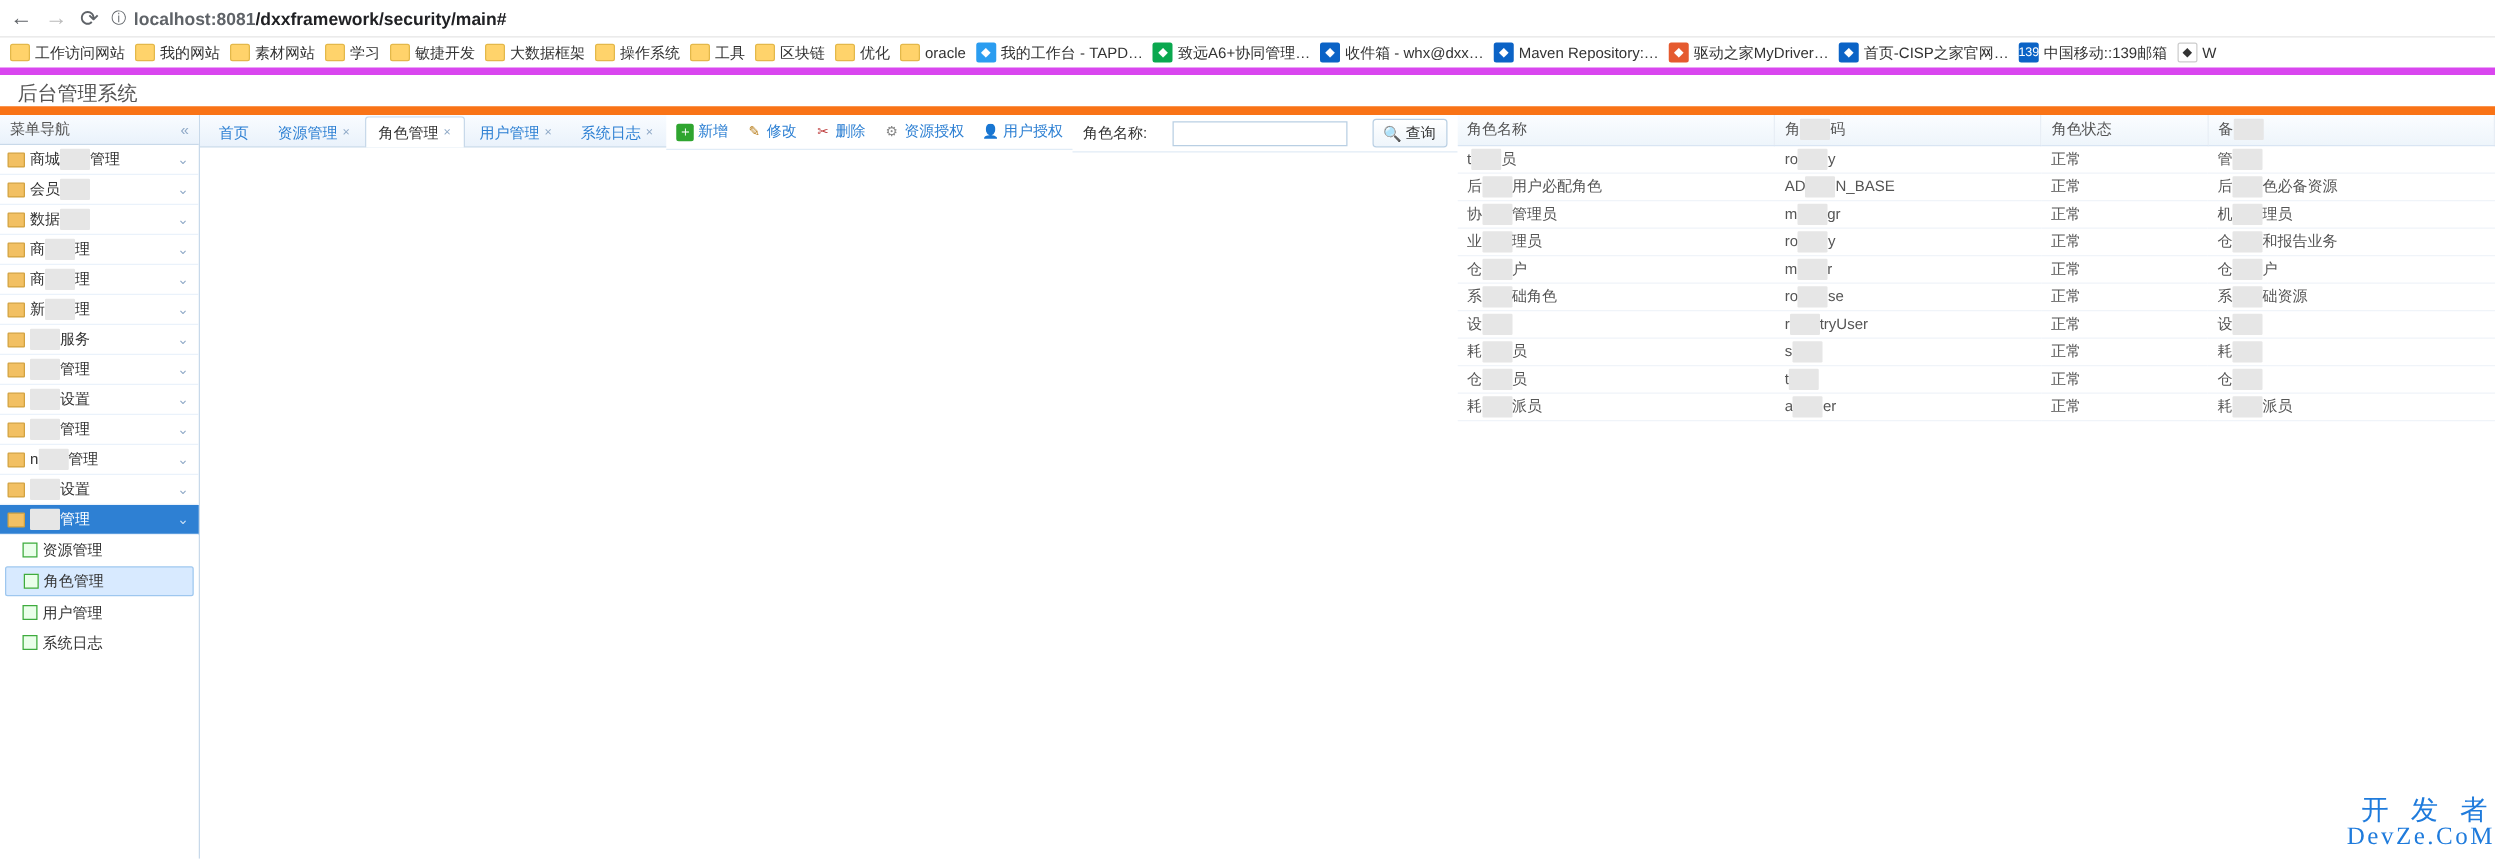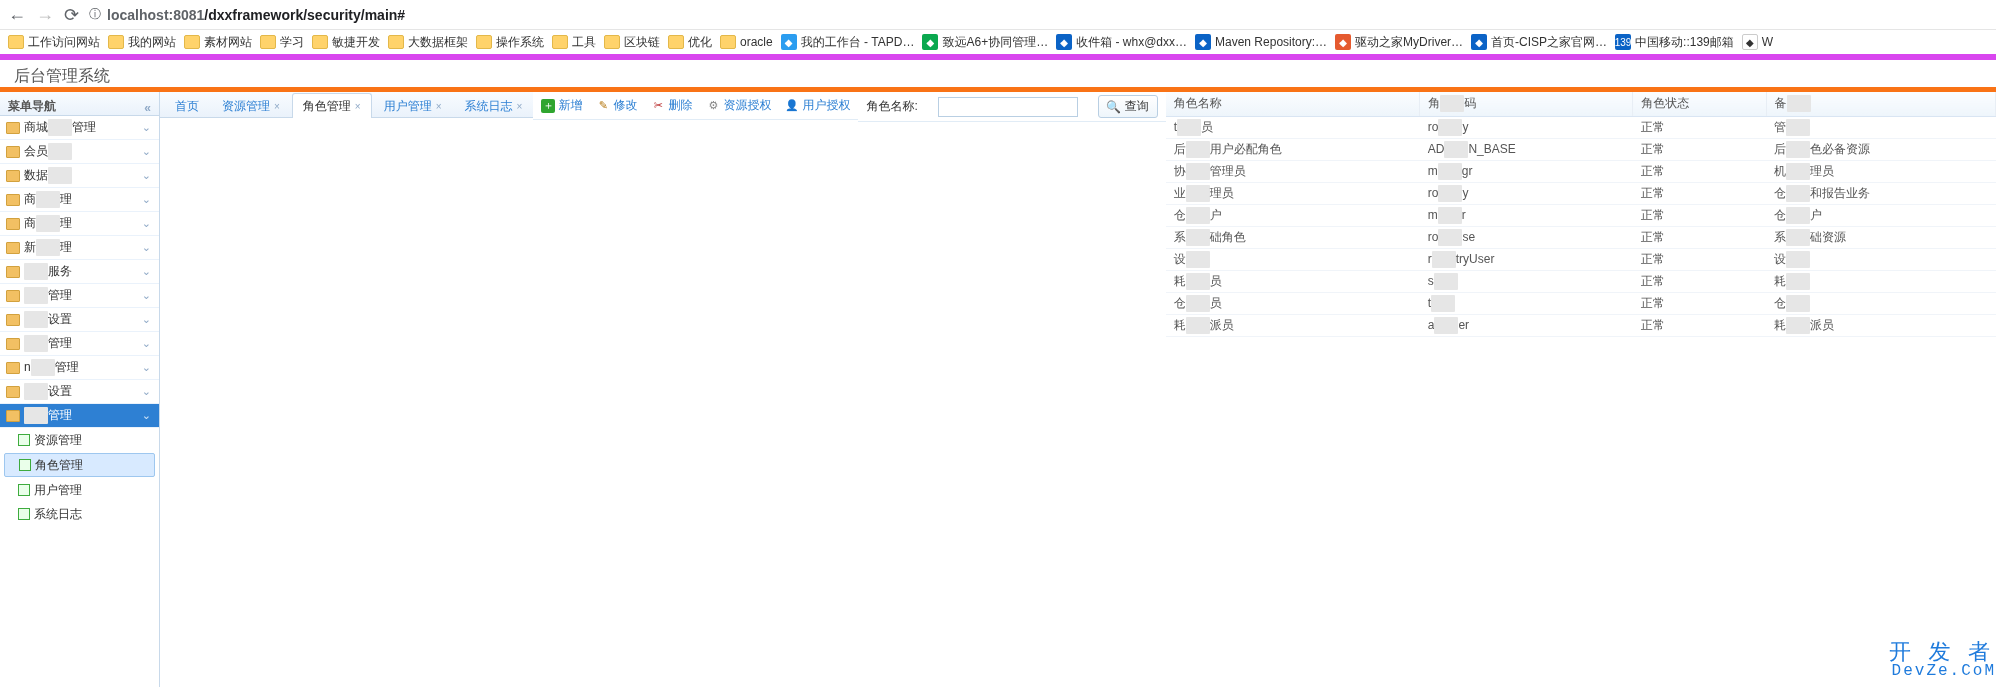--- a/index.html
+++ b/index.html
@@ -12,27 +12,27 @@
   .addr-box { display: flex; align-items: center; gap: 6px; color: #5f6368; }
   .addr-text { font-size: 14px; color: #202124; font-weight: bold; }
   .addr-text .host { color: #5f6368; }
 
   .bookmarks { display: flex; align-items: center; height: 30px; padding: 0 8px; gap: 8px; border-bottom: 6px solid #d946ef; overflow: hidden; white-space: nowrap; }
   .bm { display: inline-flex; align-items: center; gap: 4px; color: #333; cursor: pointer; }
   .bm .fld { width: 16px; height: 14px; background: #ffd36b; border: 1px solid #e3b84a; border-radius: 2px; }
   .bm .ico { width: 16px; height: 16px; display: inline-flex; align-items: center; justify-content: center; font-size: 10px; color: #fff; border-radius: 2px; }
   .bm .c1{background:#2b9df0;} .bm .c2{background:#0aa84f;} .bm .c3{background:#0b63c6;} .bm .c4{background:#e55a2f;} .bm .c5{background:#0b63c6;} .bm .c6{background:#fff;border:1px solid #ccc;color:#333;}
 
-  .header { height: 32px; line-height: 32px; padding-left: 14px; font-size: 16px; color: #555; border-bottom: 5px solid #f97316; }
+  .header { height: 32px; line-height: 32px; padding-left: 14px; font-size: 16px; color: #555; border-bottom: 7px solid #f97316; }
 
   .main { display: flex; height: calc(687px - 30px - 30px - 32px); }
 
   
   .sidebar { width: 160px; border-right: 1px solid #c8d9ea; background: #fff; position: relative; }
-  .side-title { display:flex; align-items:flex-end; justify-content:space-between; height:24px; padding:0 8px; background:linear-gradient(#f9fcff,#eaf2fb); border-bottom:1px solid #c8d9ea; color:#555;font-weight:bold; }
+  .side-title { display:flex; align-items:center; justify-content:space-between; height:24px; padding:0 8px; background:linear-gradient(#f9fcff,#eaf2fb); border-bottom:1px solid #c8d9ea; color:#555; }
   .collapse-btn { font-size: 12px; color:#8fa9c7; cursor:pointer; }
   .tree-item { display:flex; align-items:center; justify-content:space-between; height:24px; padding:0 8px 0 6px; border-bottom:1px solid #eaf2fb; cursor:pointer; }
   .tree-item .lbl { display:flex; align-items:center; gap:4px; }
   .fld2 { width:14px; height:12px; background:#f2c063; border:1px solid #d2a13e; border-radius:1px; }
   .chev { color:#8fa9c7; font-size:11px; }
   .tree-item.active { background:#2e80d3; color:#fff; }
   .tree-item.active .chev { color:#cfe3f7; }
   .leaf { display:flex; align-items:center; height:24px; padding-left:18px; gap:4px; cursor:pointer; }
   .leaf .lficon { width:12px; height:12px; border:1px solid #3eab3e; background:#eaffea; }
   .leaf.active { background:#d8eaff; border:1px solid #9ec7ef; margin:1px 4px; padding-left:14px; border-radius:2px; }
@@ -54,21 +54,21 @@
   .searchbar input { width:140px; height:20px; border:1px solid #b9cfe3; padding:0 4px; }
   .qbtn { display:flex; align-items:center; gap:3px; padding:2px 8px; border:1px solid #b9cfe3; background:linear-gradient(#fff,#eef5fb); border-radius:3px; cursor:pointer; color:#333; }
   .qbtn .mag { color:#666; }
 
   .tbl { flex:1; overflow:auto; }
   table { width:100%; border-collapse:collapse; }
   thead th { text-align:left; font-weight:normal; color:#555; height:24px; padding:0 8px; background:linear-gradient(#fbfdff,#eef5fb); border-bottom:1px solid #d9e5f3; border-right:1px solid #e8eef5; }
   tbody td { height:22px; padding:0 8px; border-bottom:1px solid #f0f4f9; color:#555;}
 
   .watermark { position:fixed; right:0; bottom:8px; font-family:"Times New Roman",serif; color:#1f7bdc; font-size:22px; letter-spacing:6px; line-height:1; text-align:right; }
-  .watermark .dom { letter-spacing:2px; font-size:16px; font-family:Liberation Mono, monospace; }
+  .watermark .dom { letter-spacing:2px; font-size:20px; font-family:Liberation Serif, serif; }
 </style>
 </head>
 <body>
 
 <div class="browser-bar">
   <span class="nav-arrow">←</span>
   <span class="nav-arrow disabled">→</span>
   <span class="nav-arrow">⟳</span>
   <div class="addr-box">
     <span>ⓘ</span>

